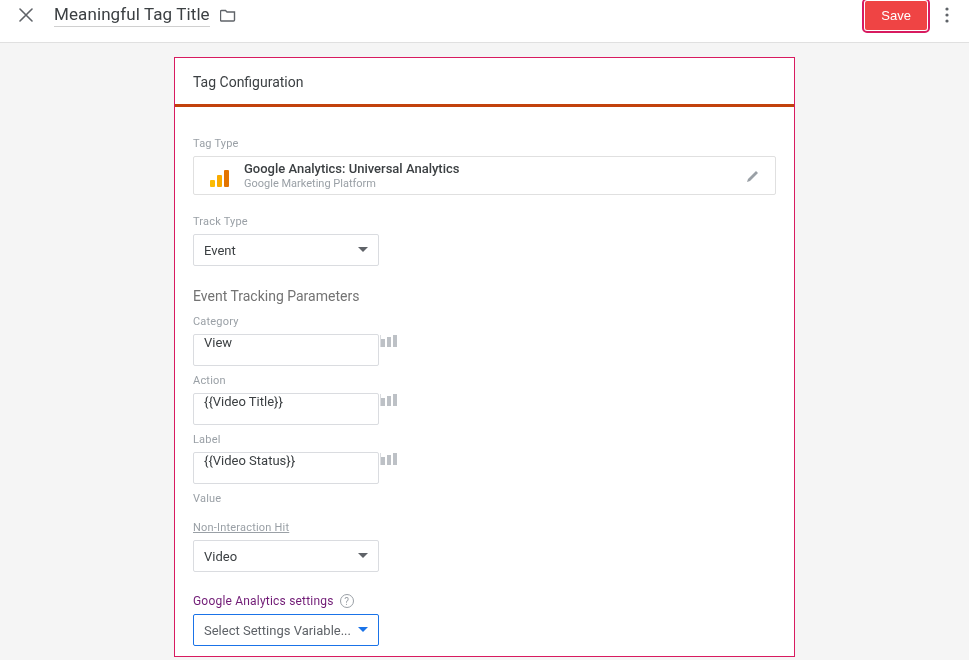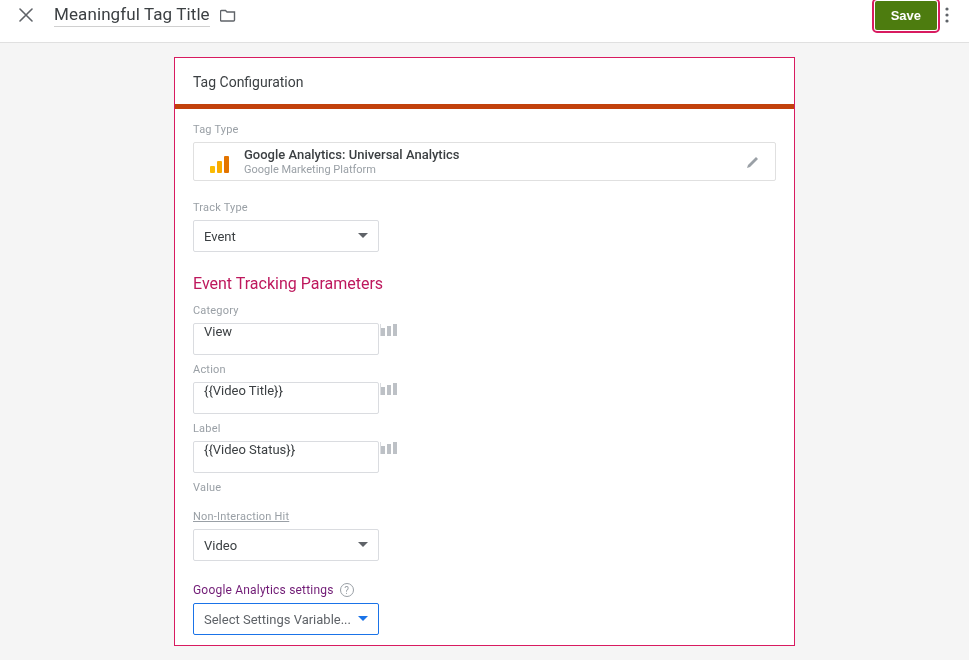--- a/index.html
+++ b/index.html
@@ -36,30 +36,31 @@
       margin-right: 10px;
       letter-spacing: 0.1px;
     }
     .folder-icon {
       color: #5f6368;
       display: flex;
       align-items:center;
     }
     .spacer { flex: 1; }
     .save-btn {
-      background: #4d7c0f;
+      background: #ef4444;
       color: #fff;
       border: none;
       padding: 7px 16px;
       font-size: 13px;
-      font-weight: 700;
+      font-weight: 400;
       border-radius: 2px;
       cursor: pointer;
       outline: 2px solid #d81b60;
       outline-offset: 1px;
+      margin-right: 10px;
     }
     .more-icon {
       color: #5f6368;
       width: 20px;
       display:flex; align-items:center; justify-content:center;
       cursor:pointer;
     }
     .canvas {
       padding: 14px 0 0 0;
       display: flex;
@@ -67,33 +68,33 @@
     }
     .panel {
       width: 621px;
       background: #fff;
       border: 1.5px solid #d81b60;
     }
     .section-title {
       padding: 16px 18px 14px;
       font-size: 14px;
       color: #3c4043;
-      border-bottom: 5px solid #c2410c;
+      border-bottom: 3px solid #c2410c;
     }
     .body {
       padding: 14px 18px 10px;
     }
     .field-label {
       font-size: 11px;
       color: #9aa0a6;
       margin-bottom: 6px;
       margin-top: 8px;
       letter-spacing: 0.2px;
     }
-    .field-label.first { margin-top: 0; }
+    .field-label.first { margin-top: 16px; }
     .tag-type-box {
       border: 1px solid #e0e0e0;
       border-radius: 2px;
       padding: 4px 14px;
       display: flex;
       align-items: center;
       gap: 14px;
       margin-bottom: 20px;
     }
     .ga-icon {
@@ -137,22 +138,22 @@
     }
     .dropdown.highlight {
       border: 1px solid #1a73e8;
     }
     .dropdown .chev {
       margin-left: auto;
       color: #5f6368;
     }
     .dropdown.highlight .chev { color:#1a73e8; }
     .subheader {
-      font-size: 16px;
-      color: #be185d;
+      font-size: 14px;
+      color: #737373;
       margin-top: 22px;
       margin-bottom: 11px;
     }
     .input-row {
       display: flex;
       width: 186px;
       height: 32px;
       border: 1px solid #dadce0;
       border-radius: 2px;
       background: #fff;

